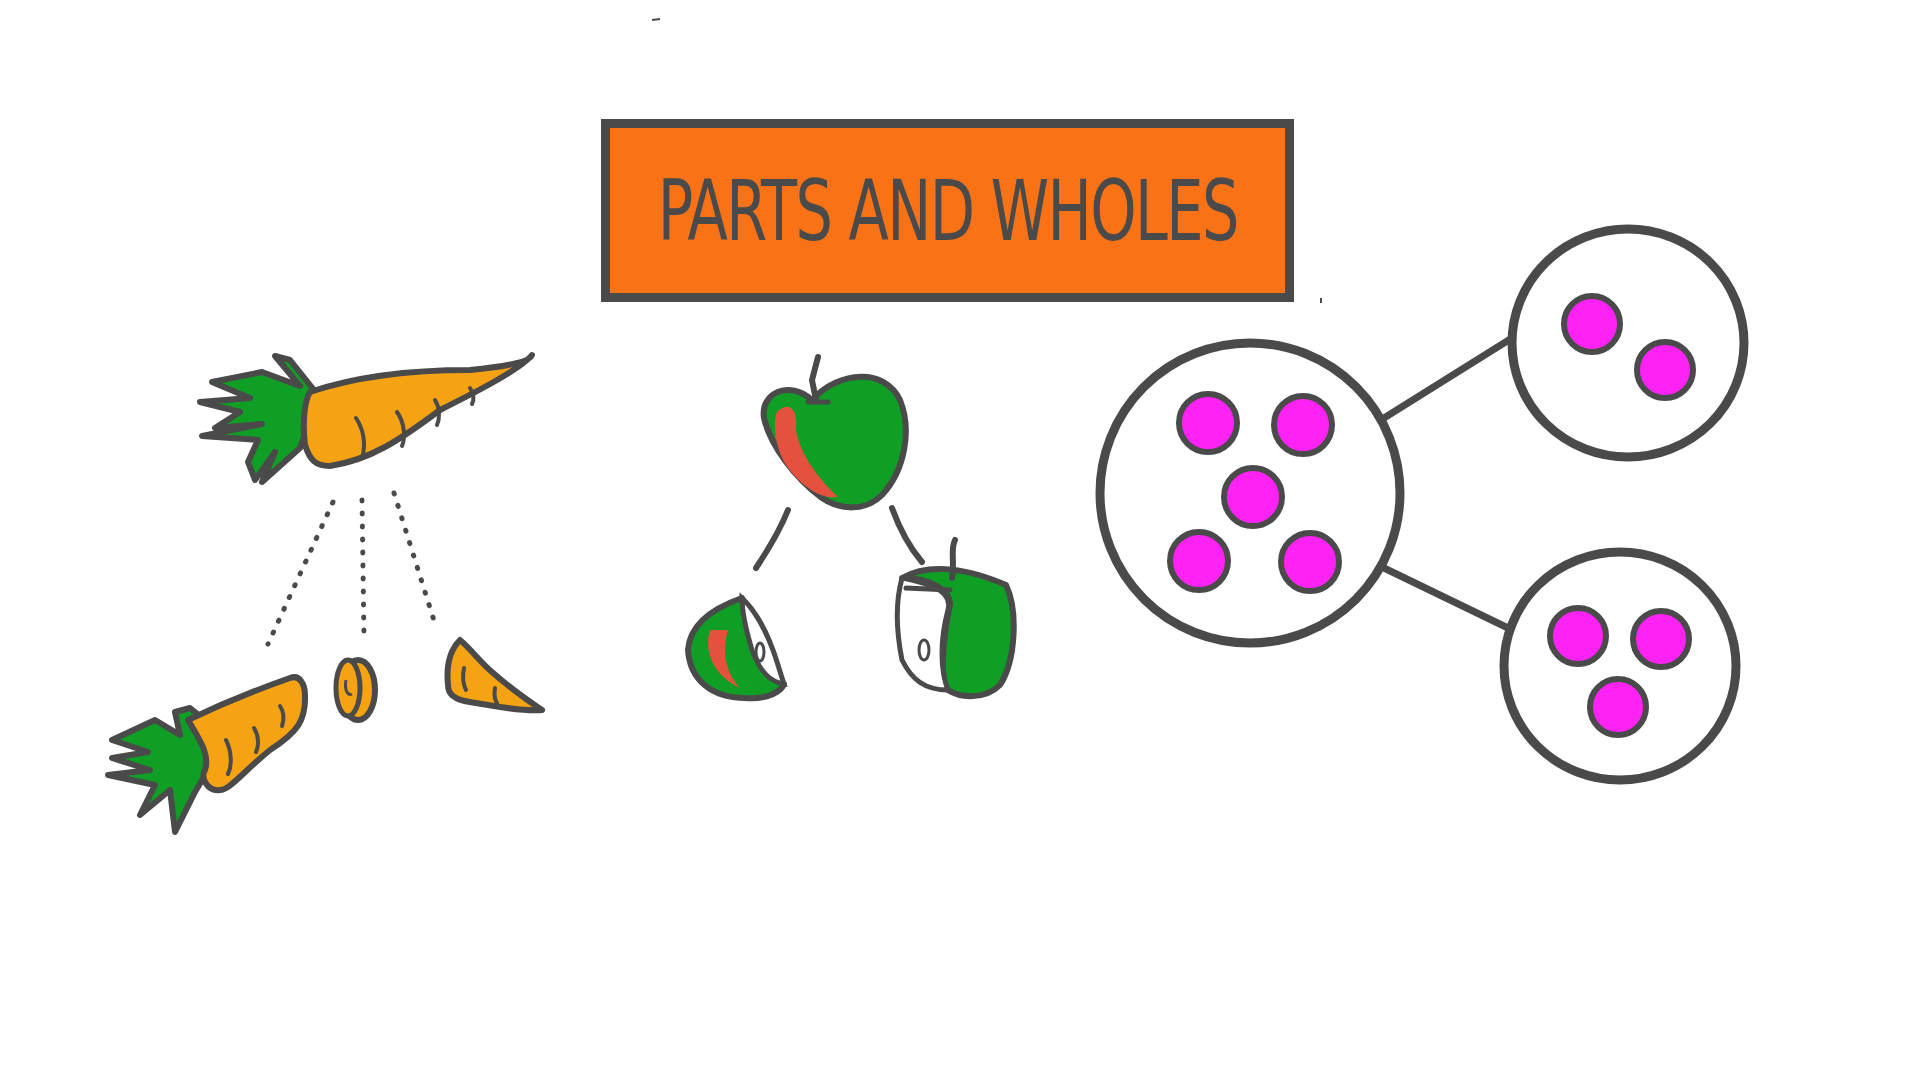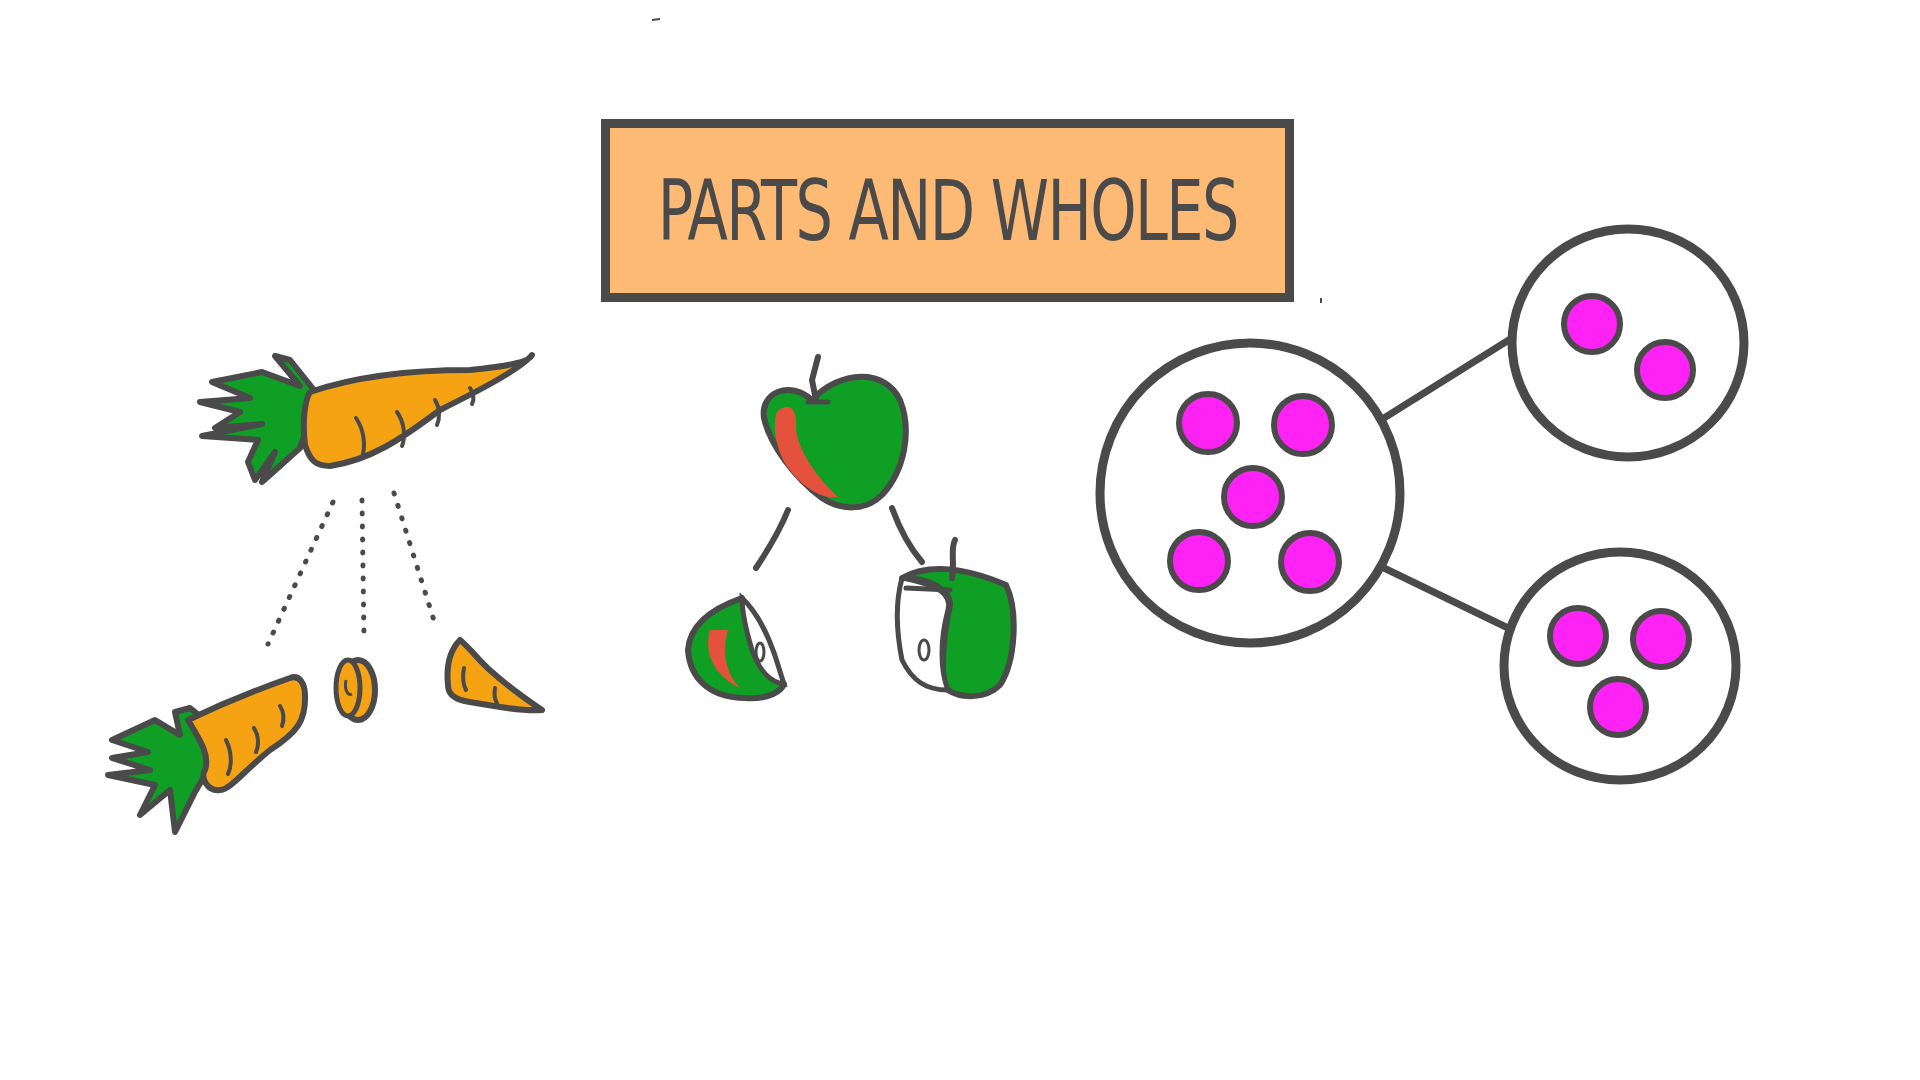--- a/index.html
+++ b/index.html
@@ -1,20 +1,20 @@
 <!DOCTYPE html>
 <html><head>
   <meta charset="utf-8">
   <style>
     html, body { margin: 0; padding: 0; background: #ffffff; }
     body { width: 1920px; height: 1080px; overflow: hidden; position: relative; font-family: "Liberation Sans", sans-serif; }
     #stage { position: absolute; left: 0; top: 0; width: 1920px; height: 1080px; }
     .title-box {
       position: absolute; left: 601px; top: 119px; width: 693px; height: 183px;
-      box-sizing: border-box; border: 9px solid #4a4a4a; background: #fdba74;
+      box-sizing: border-box; border: 9px solid #4a4a4a; background: #f97316;
       display: flex; align-items: center; justify-content: center;
     }
     .title-text {
       font-family: "DejaVu Sans Condensed", "DejaVu Sans", sans-serif;
       font-size: 84px; letter-spacing: -2px; color: #4a4a4a; font-weight: normal;
       transform: scaleX(0.78); white-space: nowrap;
     }
     svg { position: absolute; left: 0; top: 0; }
   </style>
 </head>

